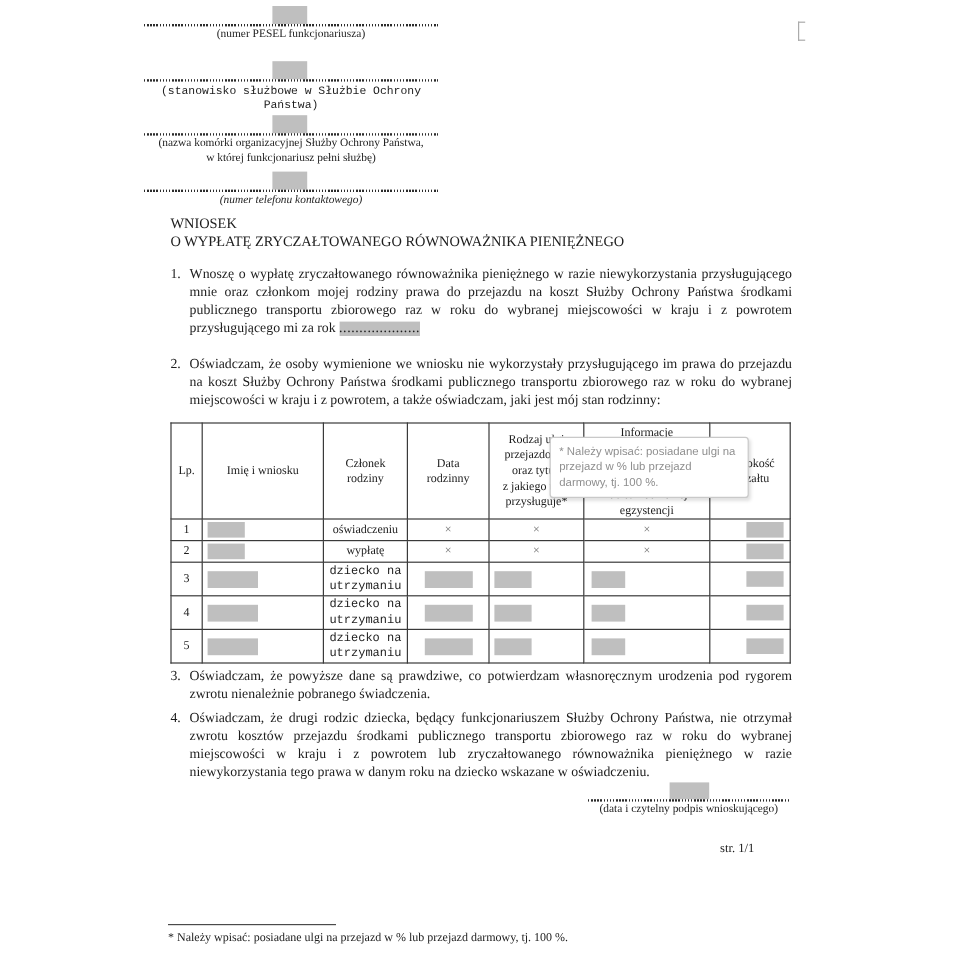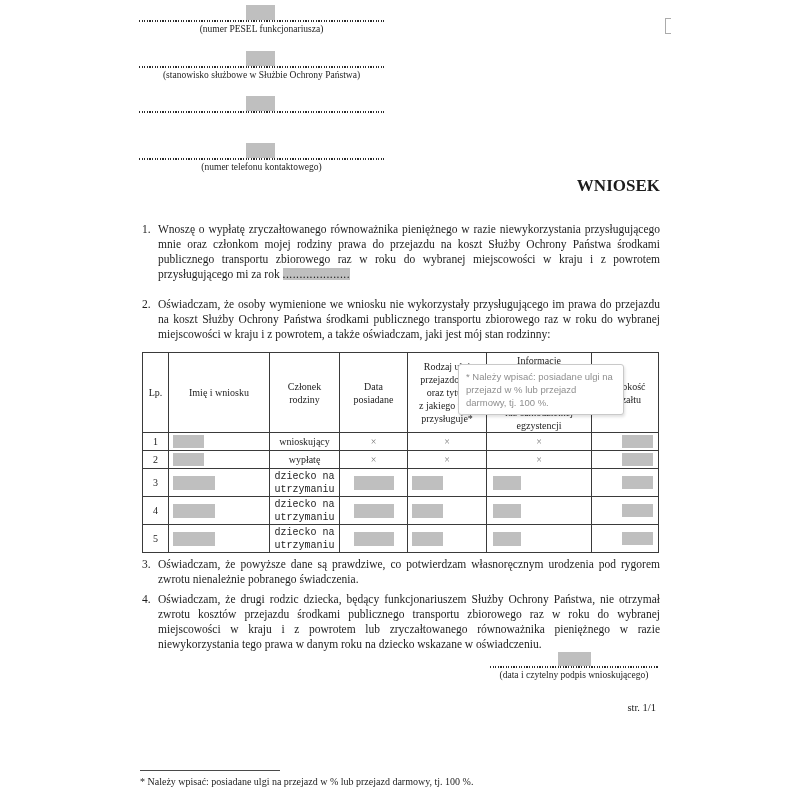--- a/index.html
+++ b/index.html
@@ -1,30 +1,30 @@
 <!DOCTYPE html>
 <html><head>
 <meta charset="utf-8">
 <style>
   html,body{margin:0;padding:0;}
   .page{position:relative;width:800px;height:800px;background:#ffffff;overflow:hidden;
         font-family:"Liberation Serif", serif;color:#1c1c1c;}
 
   
-  .hfield{position:absolute;left:139px;width:245px;}
+  .hfield{position:absolute;left:120px;width:245px;}
   .hbox{width:29px;height:15px;background:#bfbfbf;margin-left:107px;}
   .dotline{height:2px;background-image:repeating-linear-gradient(90deg,#2b2b2b 0 1.2px,transparent 1.2px 2.6px);}
   .hlabel{font-size:9.5px;line-height:11.5px;text-align:center;margin-top:2px;}
 
   .bracket{position:absolute;left:665px;top:18px;width:5px;height:14px;
            border:1px solid #ababab;border-right:none;}
 
   
-  .title{position:absolute;left:142px;top:179px;width:518px;text-align:right;
-         font-weight:bold;font-size:17px;line-height:14.5px;}
+  .title{position:absolute;left:142px;top:179px;width:518px;text-align:left;
+         font-weight:normal;font-size:12px;line-height:14.5px;}
 
   
   .para{position:absolute;left:142px;width:518px;display:flex;
         font-size:11.5px;line-height:15px;}
   .pnum{width:16px;flex:none;}
   .ptext{flex:1;text-align:justify;}
   .dots-hl{background:#bfbfbf;letter-spacing:0.5px;}
 
   
   .ftable{position:absolute;left:142px;top:352px;border-collapse:collapse;table-layout:fixed;}
@@ -48,55 +48,60 @@
   .tooltip{position:absolute;left:458px;top:364px;width:166px;box-sizing:border-box;
            background:#ffffff;border:1px solid #c9c9c9;border-radius:3px;
            padding:5px 7px;z-index:5;box-shadow:1px 2px 3px rgba(0,0,0,0.12);
            font-family:"Liberation Sans", sans-serif;font-size:9.5px;line-height:13px;color:#8f8f8f;}
 
   
   .sig{position:absolute;left:490px;top:652px;width:168px;font-family:Liberation Serif, serif;}
   .sigbox{width:33px;height:14px;background:#bfbfbf;margin-left:68px;}
   .siglabel{font-size:9.5px;text-align:center;margin-top:2px;}
 
-  .pagenum{position:absolute;left:600px;top:702px;width:56px;text-align:right;font-size:10.5px;}
+  .pagenum{position:absolute;left:600px;top:702px;width:56px;text-align:left;font-size:10.5px;}
 
   
   .foot-sep{position:absolute;left:140px;top:770px;width:140px;border-top:1px solid #4a4a4a;}
   .footnote{position:absolute;left:140px;top:776px;width:520px;font-size:10px;line-height:12px;}
 </style>
 </head>
 <body>
 
 <div class="page">
 
   <div class="bracket"></div>
 
   <div class="hfield" style="top:5px;">
     <div class="hbox"></div>
     <div class="dotline"></div>
     <div class="hlabel">(numer PESEL funkcjonariusza)</div>
   </div>
-  <div class="hfield" style="top:51px;">
+  <div class="hfield" style="top:51px;font-family:Liberation Mono, monospace;">
     <div class="hbox"></div>
     <div class="dotline"></div>
     <div class="hlabel">(stanowisko służbowe w Służbie Ochrony Państwa)</div>
   </div>
   <div class="hfield" style="top:96px;">
     <div class="hbox"></div>
     <div class="dotline"></div>
-  </div>
-  <div class="hfield" style="top:143px;">
+    <div class="hlabel">
+      <span style="display:block;">(nazwa komórki organizacyjnej Służby Ochrony Państwa,</span>
+      <span style="display:block;">w której funkcjonariusz pełni służbę)</span>
+    </div>
+  </div>
+  <div class="hfield" style="top:143px;font-style:italic;">
     <div class="hbox"></div>
     <div class="dotline"></div>
     <div class="hlabel">(numer telefonu kontaktowego)</div>
   </div>
 
   <div class="title">
     <div>WNIOSEK</div>
+    <div>O WYPŁATĘ ZRYCZAŁTOWANEGO RÓWNOWAŻNIKA PIENIĘŻNEGO</div>
   </div>
 
   <div class="para" style="top:222px;">
     <span class="pnum">1.</span>
     <span class="ptext"><span>Wnoszę o wypłatę zryczałtowanego równoważnika pieniężnego w razie niewykorzystania przysługującego mnie oraz członkom mojej rodziny prawa do przejazdu na koszt Służby Ochrony Państwa środkami publicznego transportu zbiorowego raz w roku do wybranej miejscowości w kraju i z powrotem przysługującego mi za rok</span> <span class="dots-hl">....................</span></span>
   </div>
 
   <div class="para" style="top:297px;">
     <span class="pnum">2.</span>
     <span class="ptext">Oświadczam, że osoby wymienione we wniosku nie wykorzystały przysługującego im prawa do przejazdu na koszt Służby Ochrony Państwa środkami publicznego transportu zbiorowego raz w roku do wybranej miejscowości w kraju i z powrotem, a także oświadczam, jaki jest mój stan rodzinny:</span>
@@ -112,41 +117,41 @@
         <col style="width:105px">
         <col style="width:67px">
     </colgroup>
     <tbody>
         <tr class="headrow">
       <th>Lp.</th>
       <th>Imię i wniosku</th>
       <th>Członek
 rodziny</th>
       <th>Data
-posiadane</th>
+rodzinny</th>
       <th>Rodzaj ulgi
 przejazdowej
 oraz tytuł,
 z jakiego ulga
 przysługuje*</th>
       <th>Informacje
 
 
 
 lub samodzielnej
 egzystencji</th>
       <th>Wysokość
 ryczałtu</th>
     </tr>
     <tr class="rowh">
       <td>1</td>
       <td>
             <div class="cbox cbox-name"></div>
           </td>
-      <td>wnioskujący</td>
+      <td>oświadczeniu</td>
       <td class="xmark">×</td>
       <td class="xmark">×</td>
       <td class="xmark">×</td>
       <td>
             <div class="cbox cbox-amt"></div>
           </td>
     </tr>
     <tr class="rowh">
       <td>2</td>
       <td>

